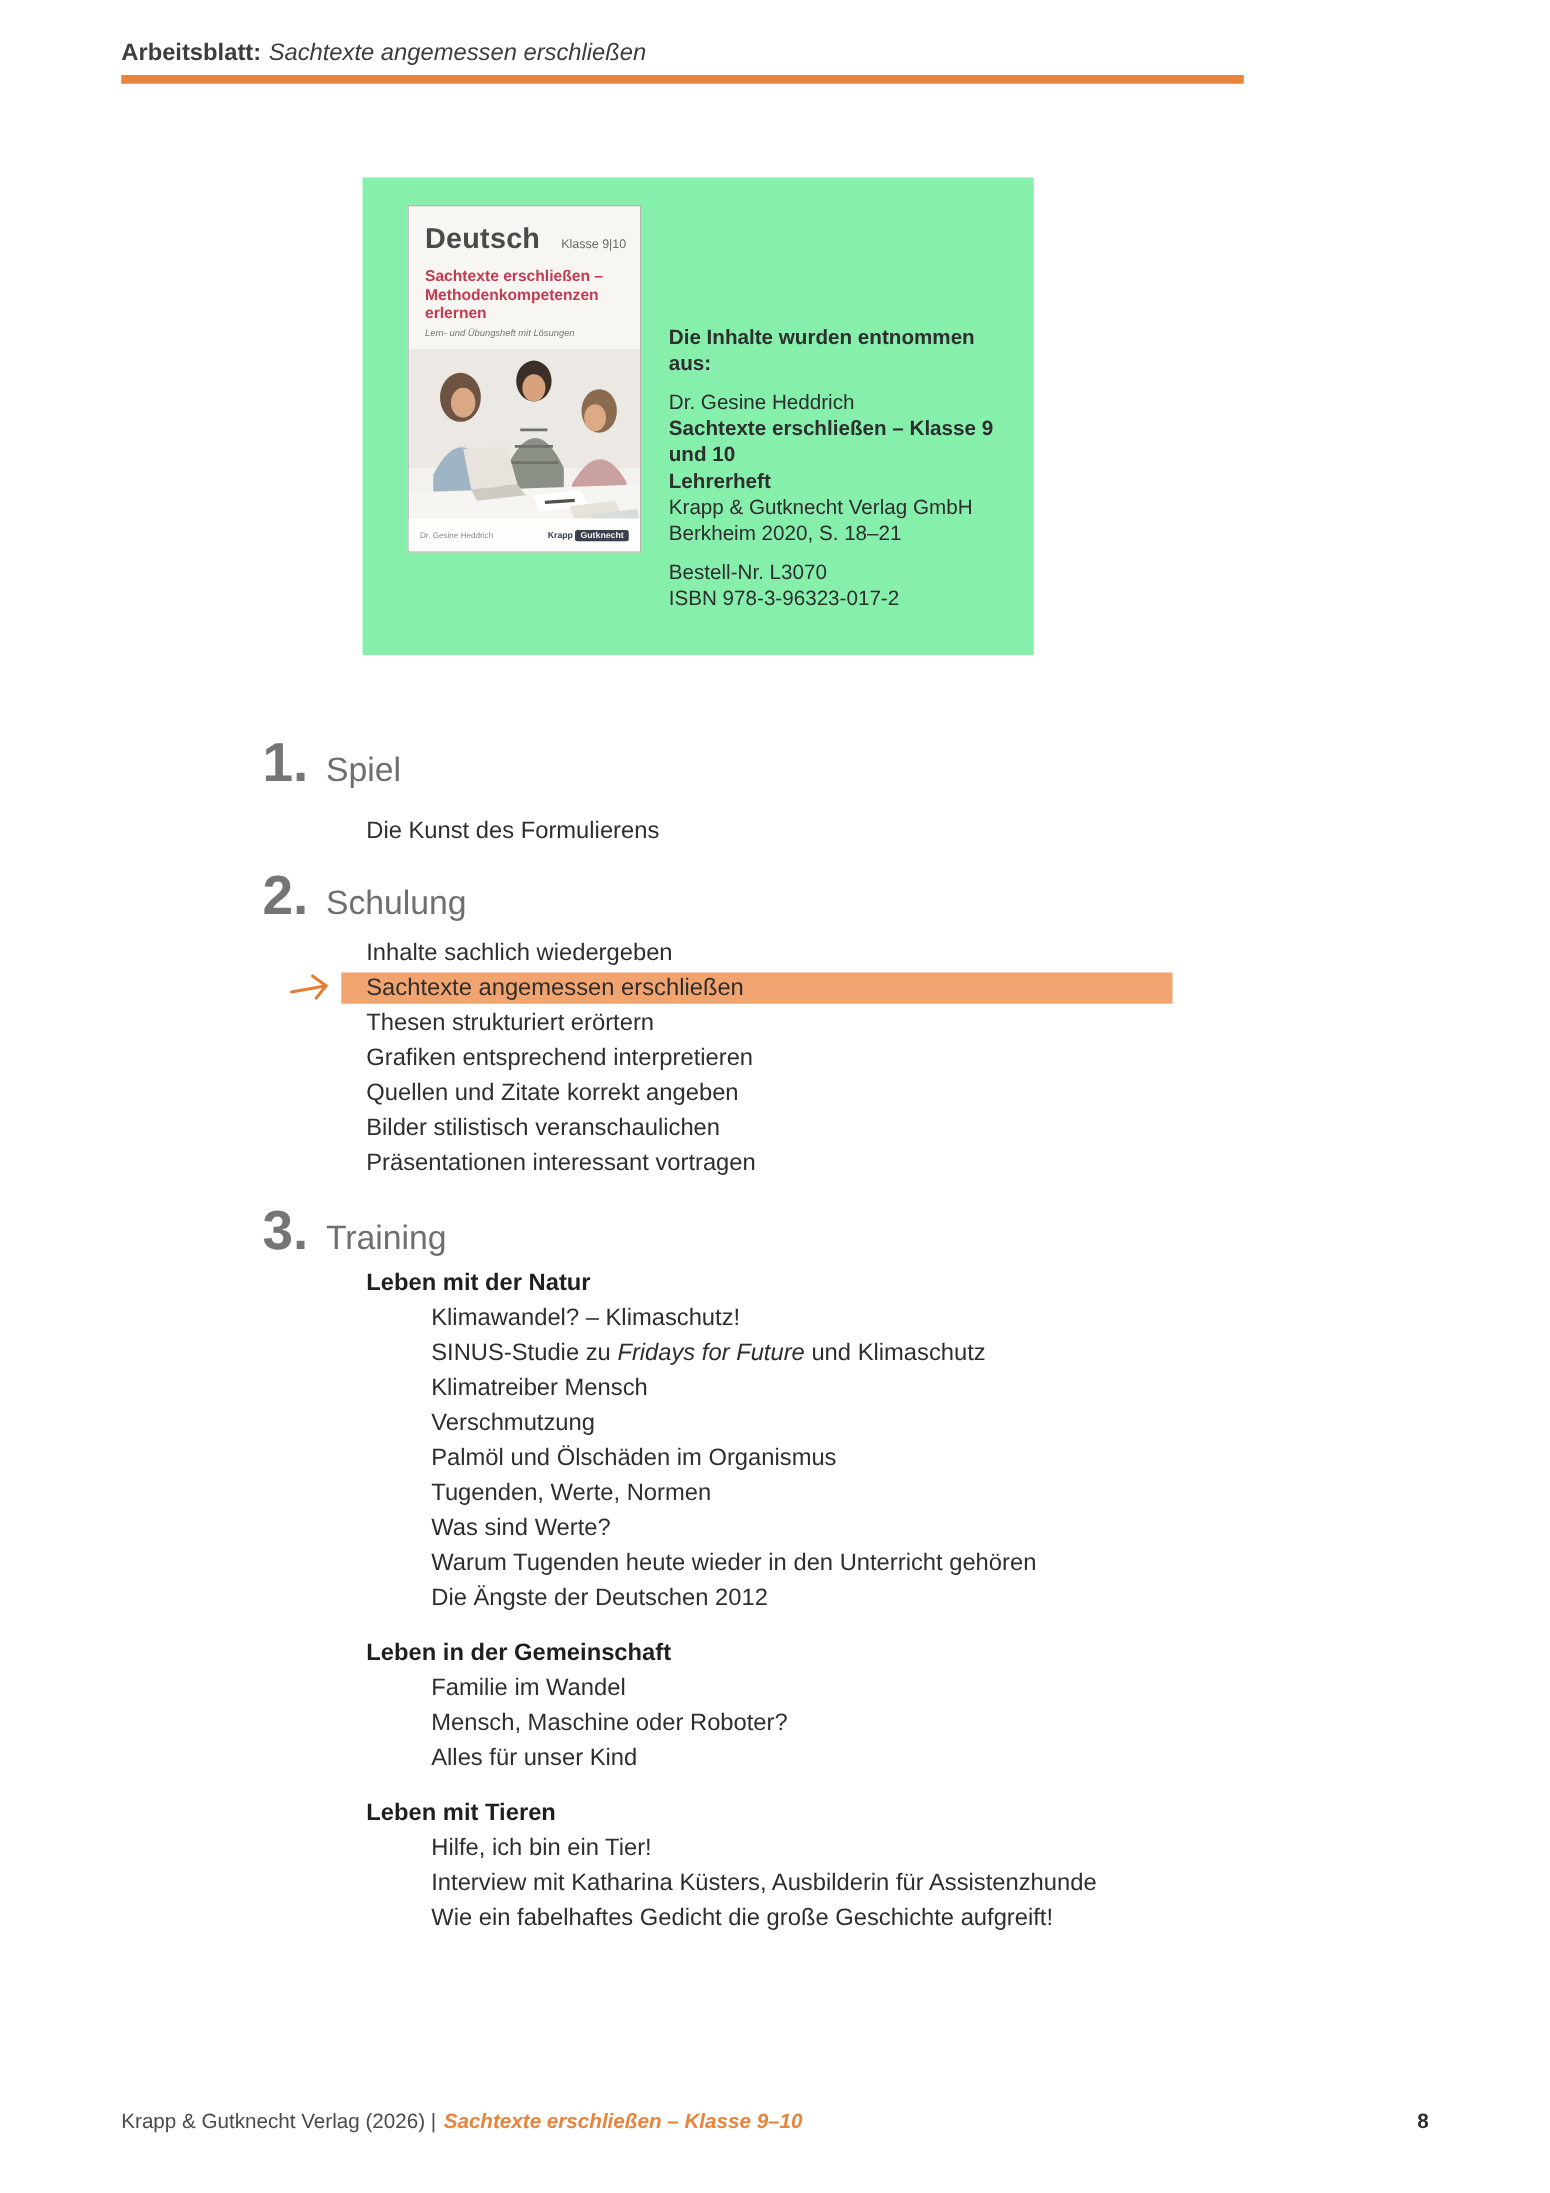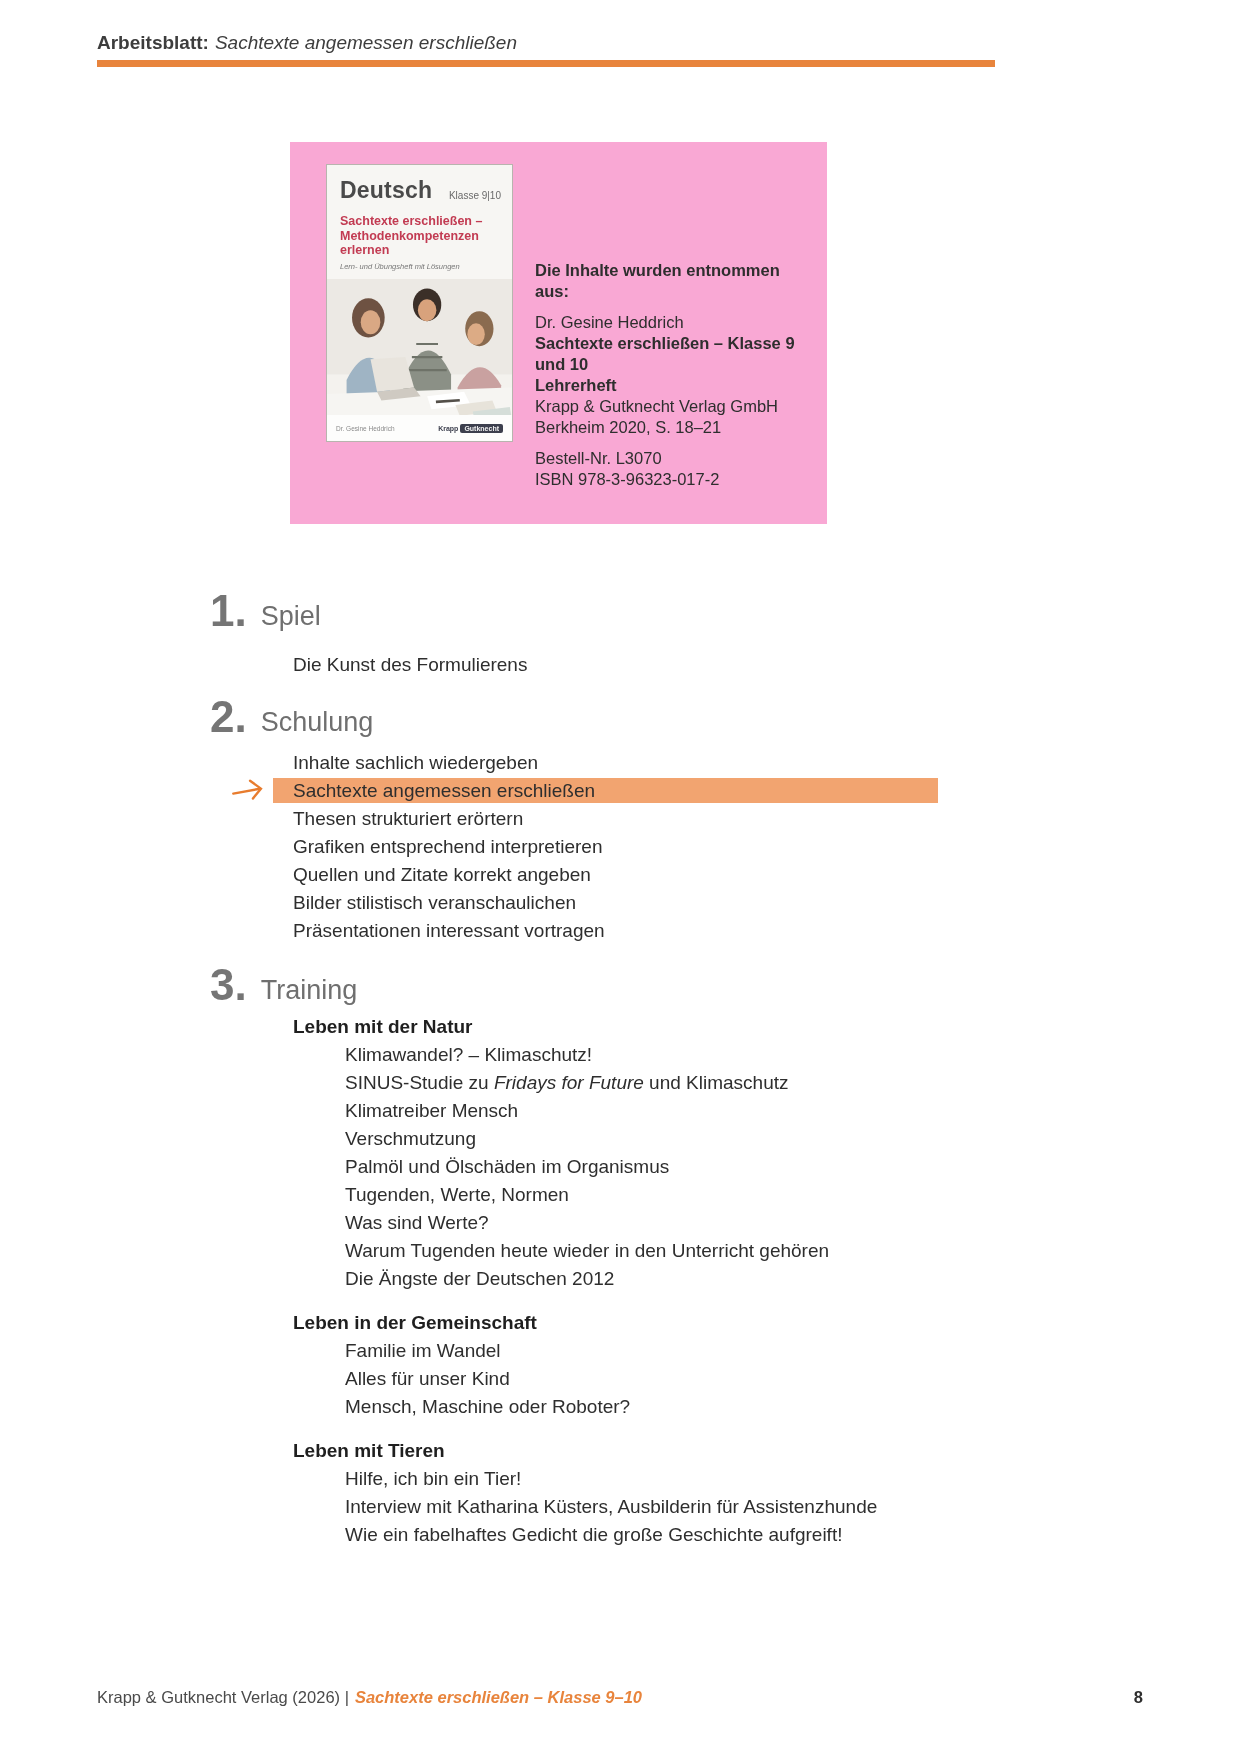--- a/index.html
+++ b/index.html
@@ -7,21 +7,21 @@
     width:1240px;height:1754px;position:relative;background:#ffffff;
     font-family:"Liberation Sans","DejaVu Sans",sans-serif;color:#2e2e2e;
     overflow:hidden;
   }
   
   .header{position:absolute;left:97px;top:32px;width:900px;font-size:19px;color:#3d3d3d;}
   .header .label{font-weight:700;}
   .header .title{font-style:italic;margin-left:6px;}
   .header-rule{position:absolute;left:97px;top:60px;width:898px;height:7px;background:#E8843C;}
   
-  .source-box{position:absolute;left:290px;top:142px;width:537px;height:382px;background:#f9a8d4;}
+  .source-box{position:absolute;left:290px;top:142px;width:537px;height:382px;background:#86efac;}
   .book-cover{position:absolute;left:36px;top:22px;width:187px;height:278px;background:#F7F6F3;border:1px solid #b8b4ae;box-sizing:border-box;display:flex;flex-direction:column;}
   .cover-top{padding:12px 11px 0 13px;}
   .cover-subject-row{display:flex;align-items:flex-end;justify-content:space-between;}
   .cover-subject{font-size:23px;font-weight:700;color:#4a4a4a;letter-spacing:.2px;}
   .cover-klasse{font-size:10px;color:#6a6a6a;padding-bottom:3px;}
   .cover-title{margin-top:10px;font-size:12.5px;line-height:14.5px;font-weight:700;color:#C23B52;}
   .cover-subtitle{margin-top:4px;font-size:7.5px;font-style:italic;color:#777;}
   .cover-photo{flex:1;margin-top:8px;overflow:hidden;}
   .cover-photo svg{display:block;width:100%;height:100%;}
   .cover-bottom{height:26px;background:#fdfdfc;display:flex;align-items:center;justify-content:space-between;padding:0 9px;}
@@ -169,22 +169,22 @@
   <div class="sub-item">Verschmutzung</div>
   <div class="sub-item">Palmöl und Ölschäden im Organismus</div>
 
   <div class="sub-item">Tugenden, Werte, Normen</div>
   <div class="sub-item">Was sind Werte?</div>
   <div class="sub-item">Warum Tugenden heute wieder in den Unterricht gehören</div>
   <div class="sub-item">Die Ängste der Deutschen 2012</div>
 
   <div class="group-heading mt">Leben in der Gemeinschaft</div>
   <div class="sub-item">Familie im Wandel</div>
+  <div class="sub-item">Mensch, Maschine oder Roboter?</div>
   <div class="sub-item">Alles für unser Kind</div>
-  <div class="sub-item">Mensch, Maschine oder Roboter?</div>
 
   <div class="group-heading mt">Leben mit Tieren</div>
   <div class="sub-item">Hilfe, ich bin ein Tier!</div>
   <div class="sub-item">Interview mit Katharina Küsters, Ausbilderin für Assistenzhunde</div>
   <div class="sub-item">Wie ein fabelhaftes Gedicht die große Geschichte aufgreift!</div>
 
 </div>
 
 <div class="footer">
   <span class="publisher">Krapp &amp; Gutknecht Verlag (2026) |</span>

